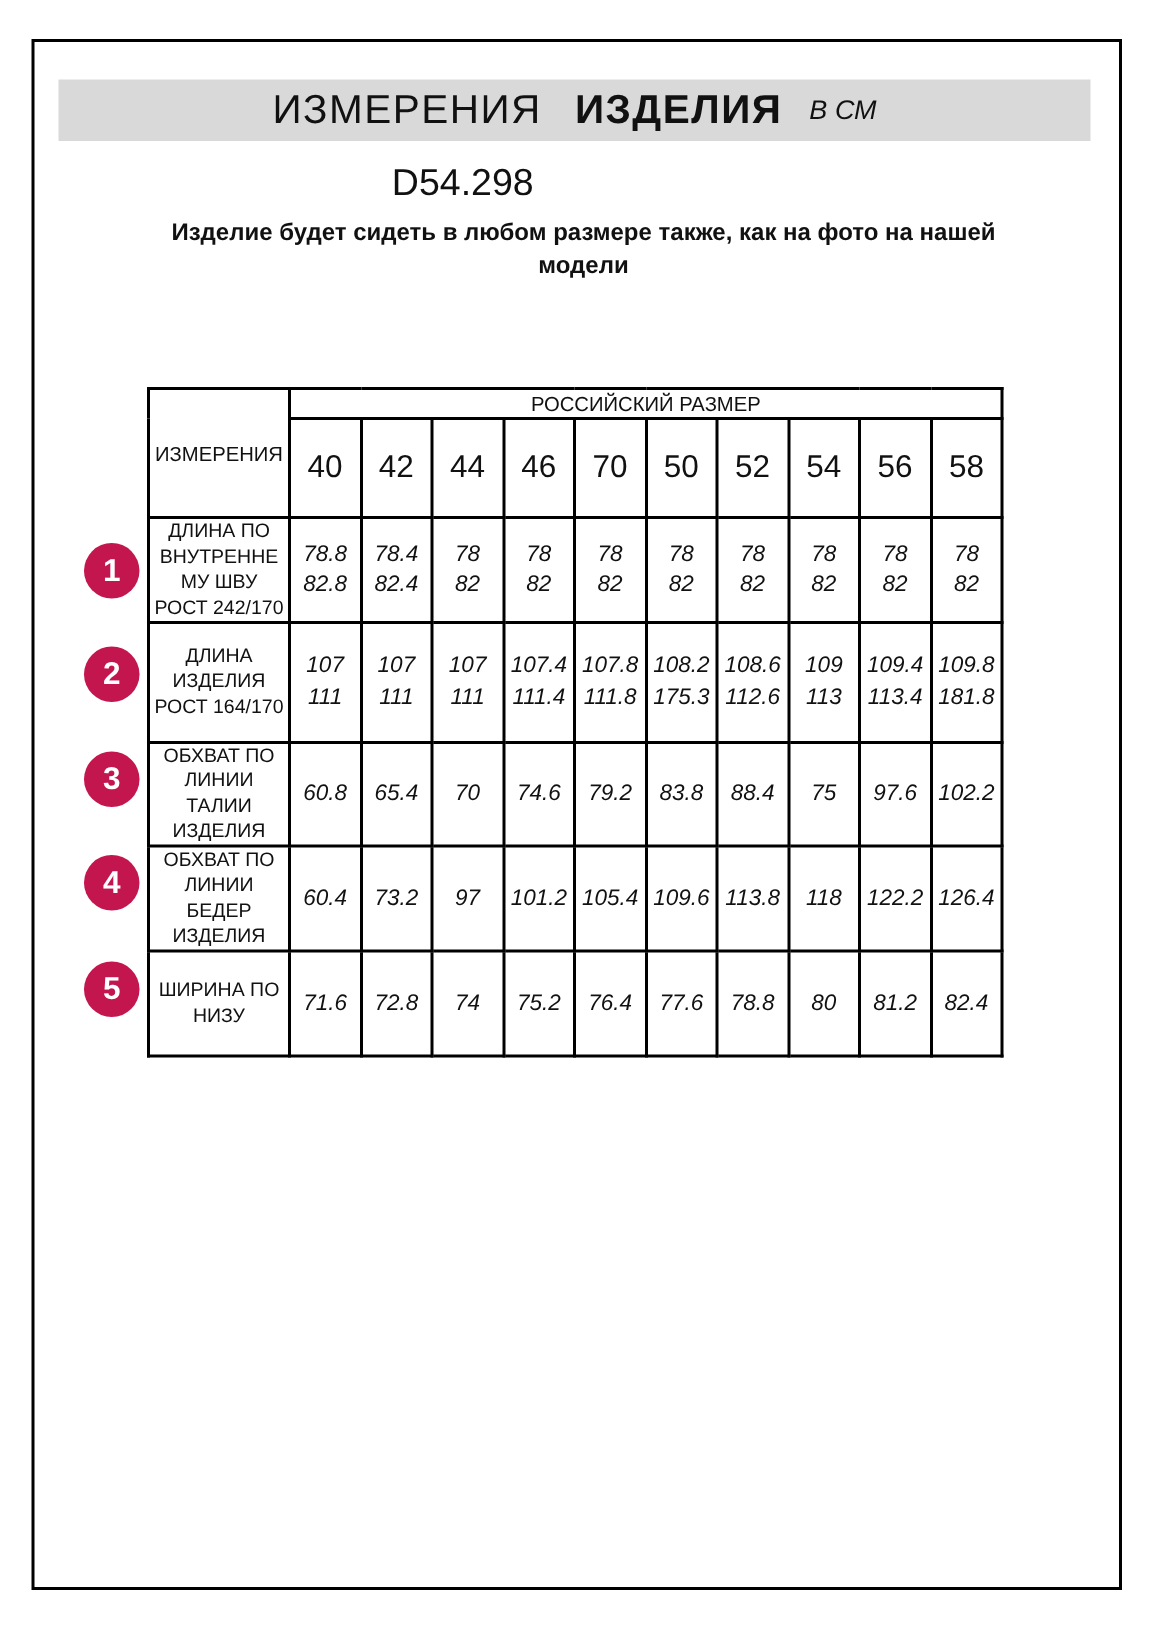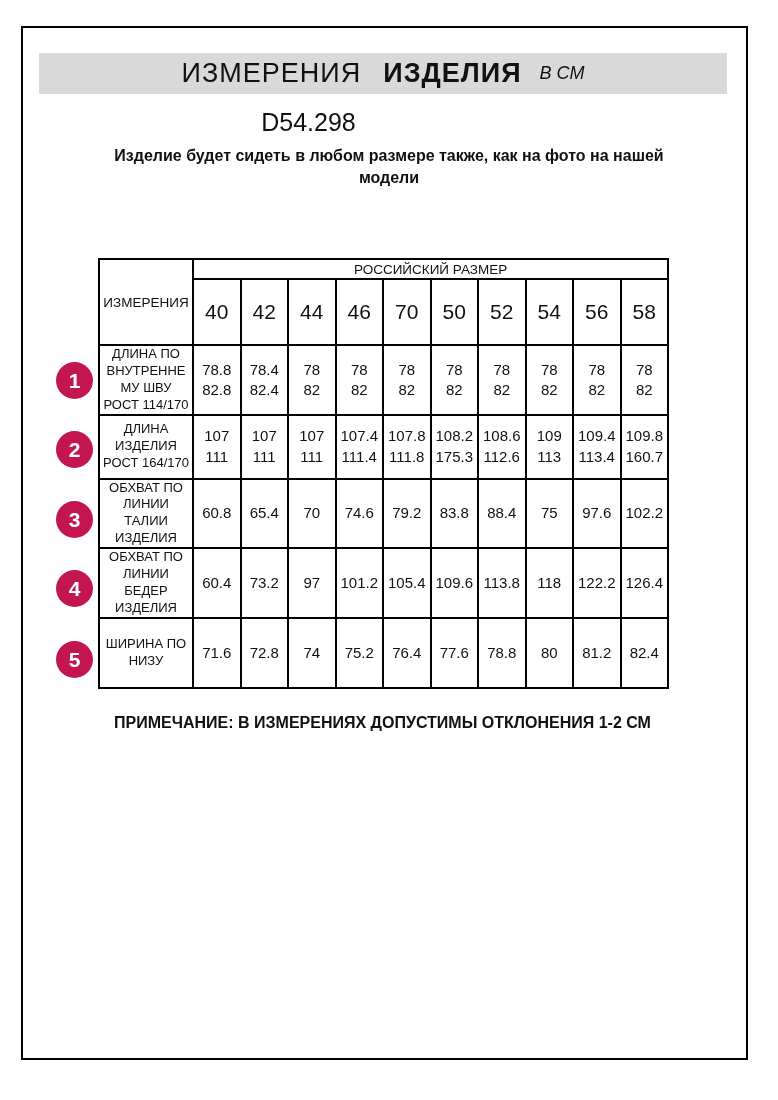--- a/index.html
+++ b/index.html
@@ -34,22 +34,22 @@
   }
   table.meas th, table.meas td {
     border:2px solid #000; padding:0; text-align:center; vertical-align:middle;
     font-weight:400;
   }
   th.corner { font-size:13.5px; font-weight:400; width:94px; }
   th.group  { font-size:13.5px; font-weight:400; height:18px; }
   tr.sizes-row { height:66px; }
   th.size { font-size:21px; font-weight:800; }
   td.rlabel { font-size:13px; line-height:1.3; white-space:pre-line; }
-  td.val { font-size:15px; line-height:1.35; white-space:pre-line; }
-  tr.r1 { height:67px; } tr.r2 { height:64px; } tr.r3 { height:67px; }
+  td.val { font-size:15px; line-height:1.35; white-space:pre-line;font-style:italic; }
+  tr.r1 { height:67px; } tr.r2 { height:80px; } tr.r3 { height:67px; }
   tr.r4 { height:68px; } tr.r5 { height:70px;padding-left:16px; }
   .badge {
     position:absolute; left:56px; width:37px; height:37px; border-radius:50%;
     color:#fff; font-size:21px; font-weight:700;
     display:flex; align-items:center; justify-content:center;
   }
   .b1 { top:362px; } .b2 { top:431px; } .b3 { top:501px; }
   .b4 { top:570px; } .b5 { top:641px; }
   .note {
     position:absolute; left:88px; top:714px; width:589px;
@@ -95,21 +95,21 @@
         <th class="size">54</th>
         <th class="size">56</th>
         <th class="size">58</th>
       </tr>
     </thead>
     <tbody>
       <tr class="r1">
         <td class="rlabel">ДЛИНА ПО
 ВНУТРЕННЕ
 МУ ШВУ
-РОСТ 114/170</td>
+РОСТ 242/170</td>
         <td class="val">78.8
 82.8</td>
         <td class="val">78.4
 82.4</td>
         <td class="val">78
 82</td>
         <td class="val">78
 82</td>
         <td class="val">78
 82</td>
@@ -140,21 +140,21 @@
 111.8</td>
         <td class="val">108.2
 175.3</td>
         <td class="val">108.6
 112.6</td>
         <td class="val">109
 113</td>
         <td class="val">109.4
 113.4</td>
         <td class="val">109.8
-160.7</td>
+181.8</td>
       </tr>
       <tr class="r3">
         <td class="rlabel">ОБХВАТ ПО
 ЛИНИИ
 ТАЛИИ
 ИЗДЕЛИЯ</td>
         <td class="val">60.8</td>
         <td class="val">65.4</td>
         <td class="val">70</td>
         <td class="val">74.6</td>
@@ -197,14 +197,13 @@
       </tr>
     </tbody>
   </table>
 
   <div class="badge b1" style="background:#C3164F;">1</div>
   <div class="badge b2" style="background:#C3164F;">2</div>
   <div class="badge b3" style="background:#C3164F;">3</div>
   <div class="badge b4" style="background:#C3164F;">4</div>
   <div class="badge b5" style="background:#C3164F;">5</div>
 
-  <div class="note">ПРИМЕЧАНИЕ: В ИЗМЕРЕНИЯХ ДОПУСТИМЫ ОТКЛОНЕНИЯ 1-2 СМ</div>
 </div>
 
 </body></html>

